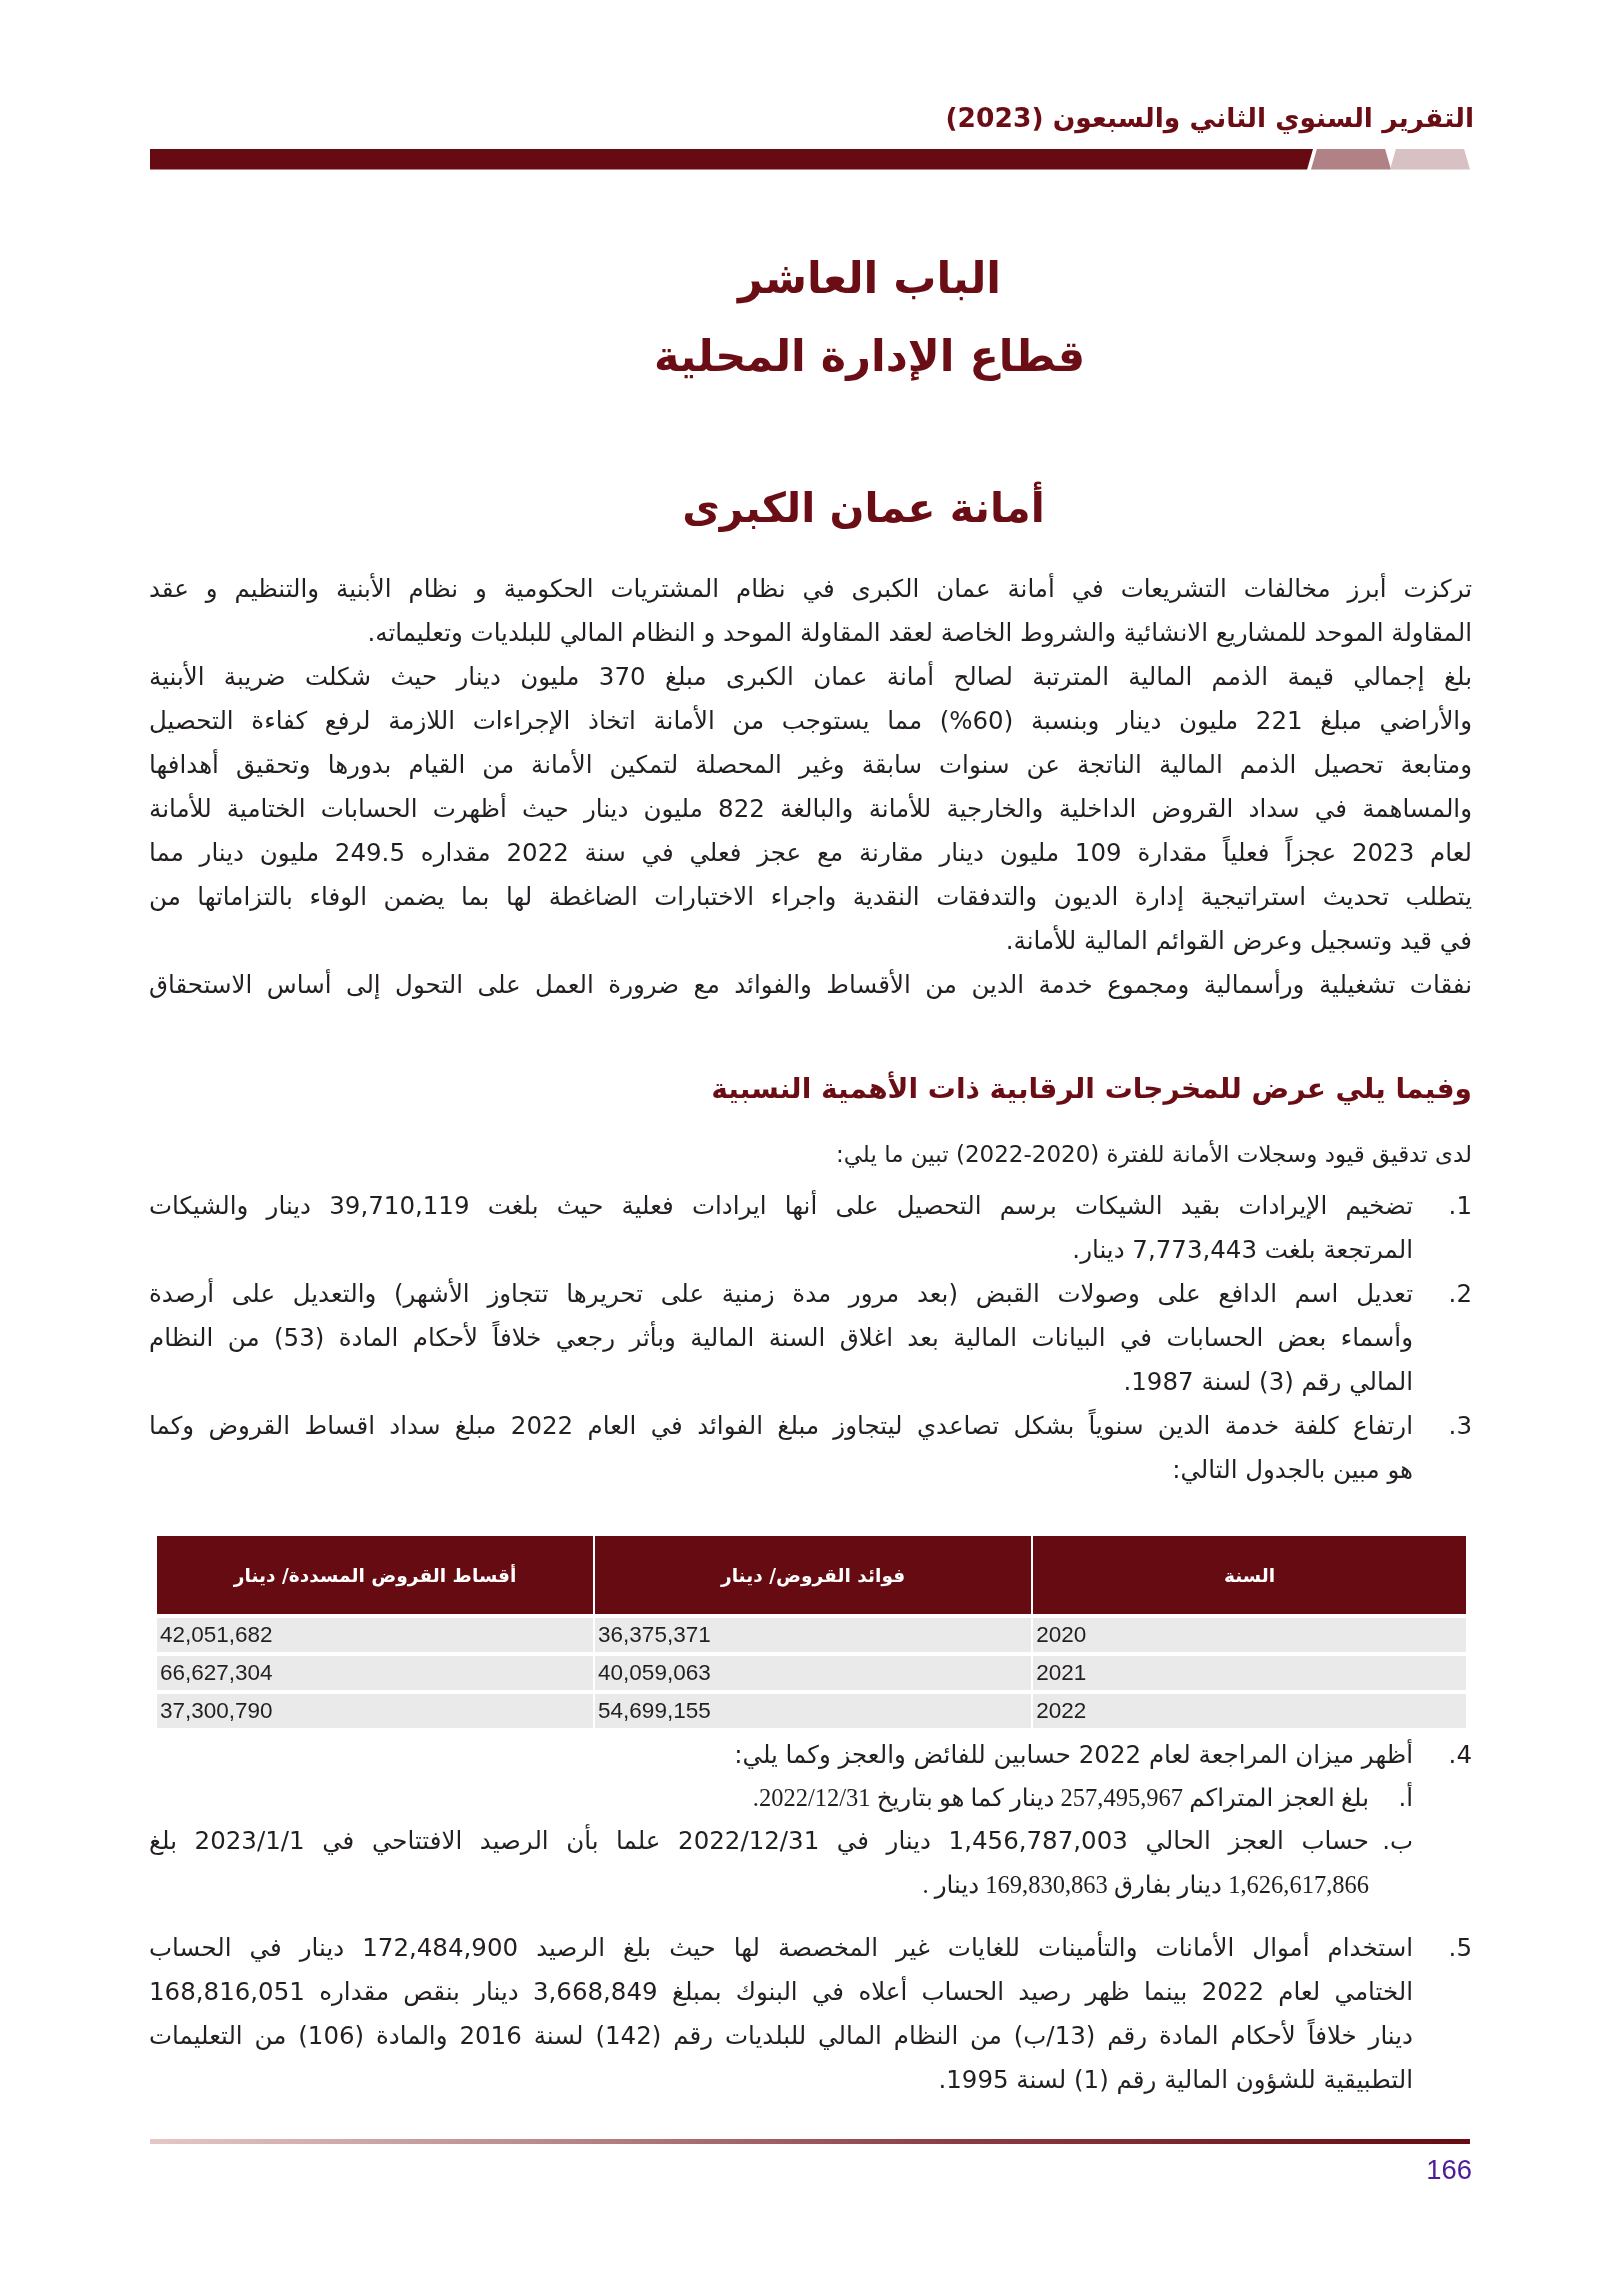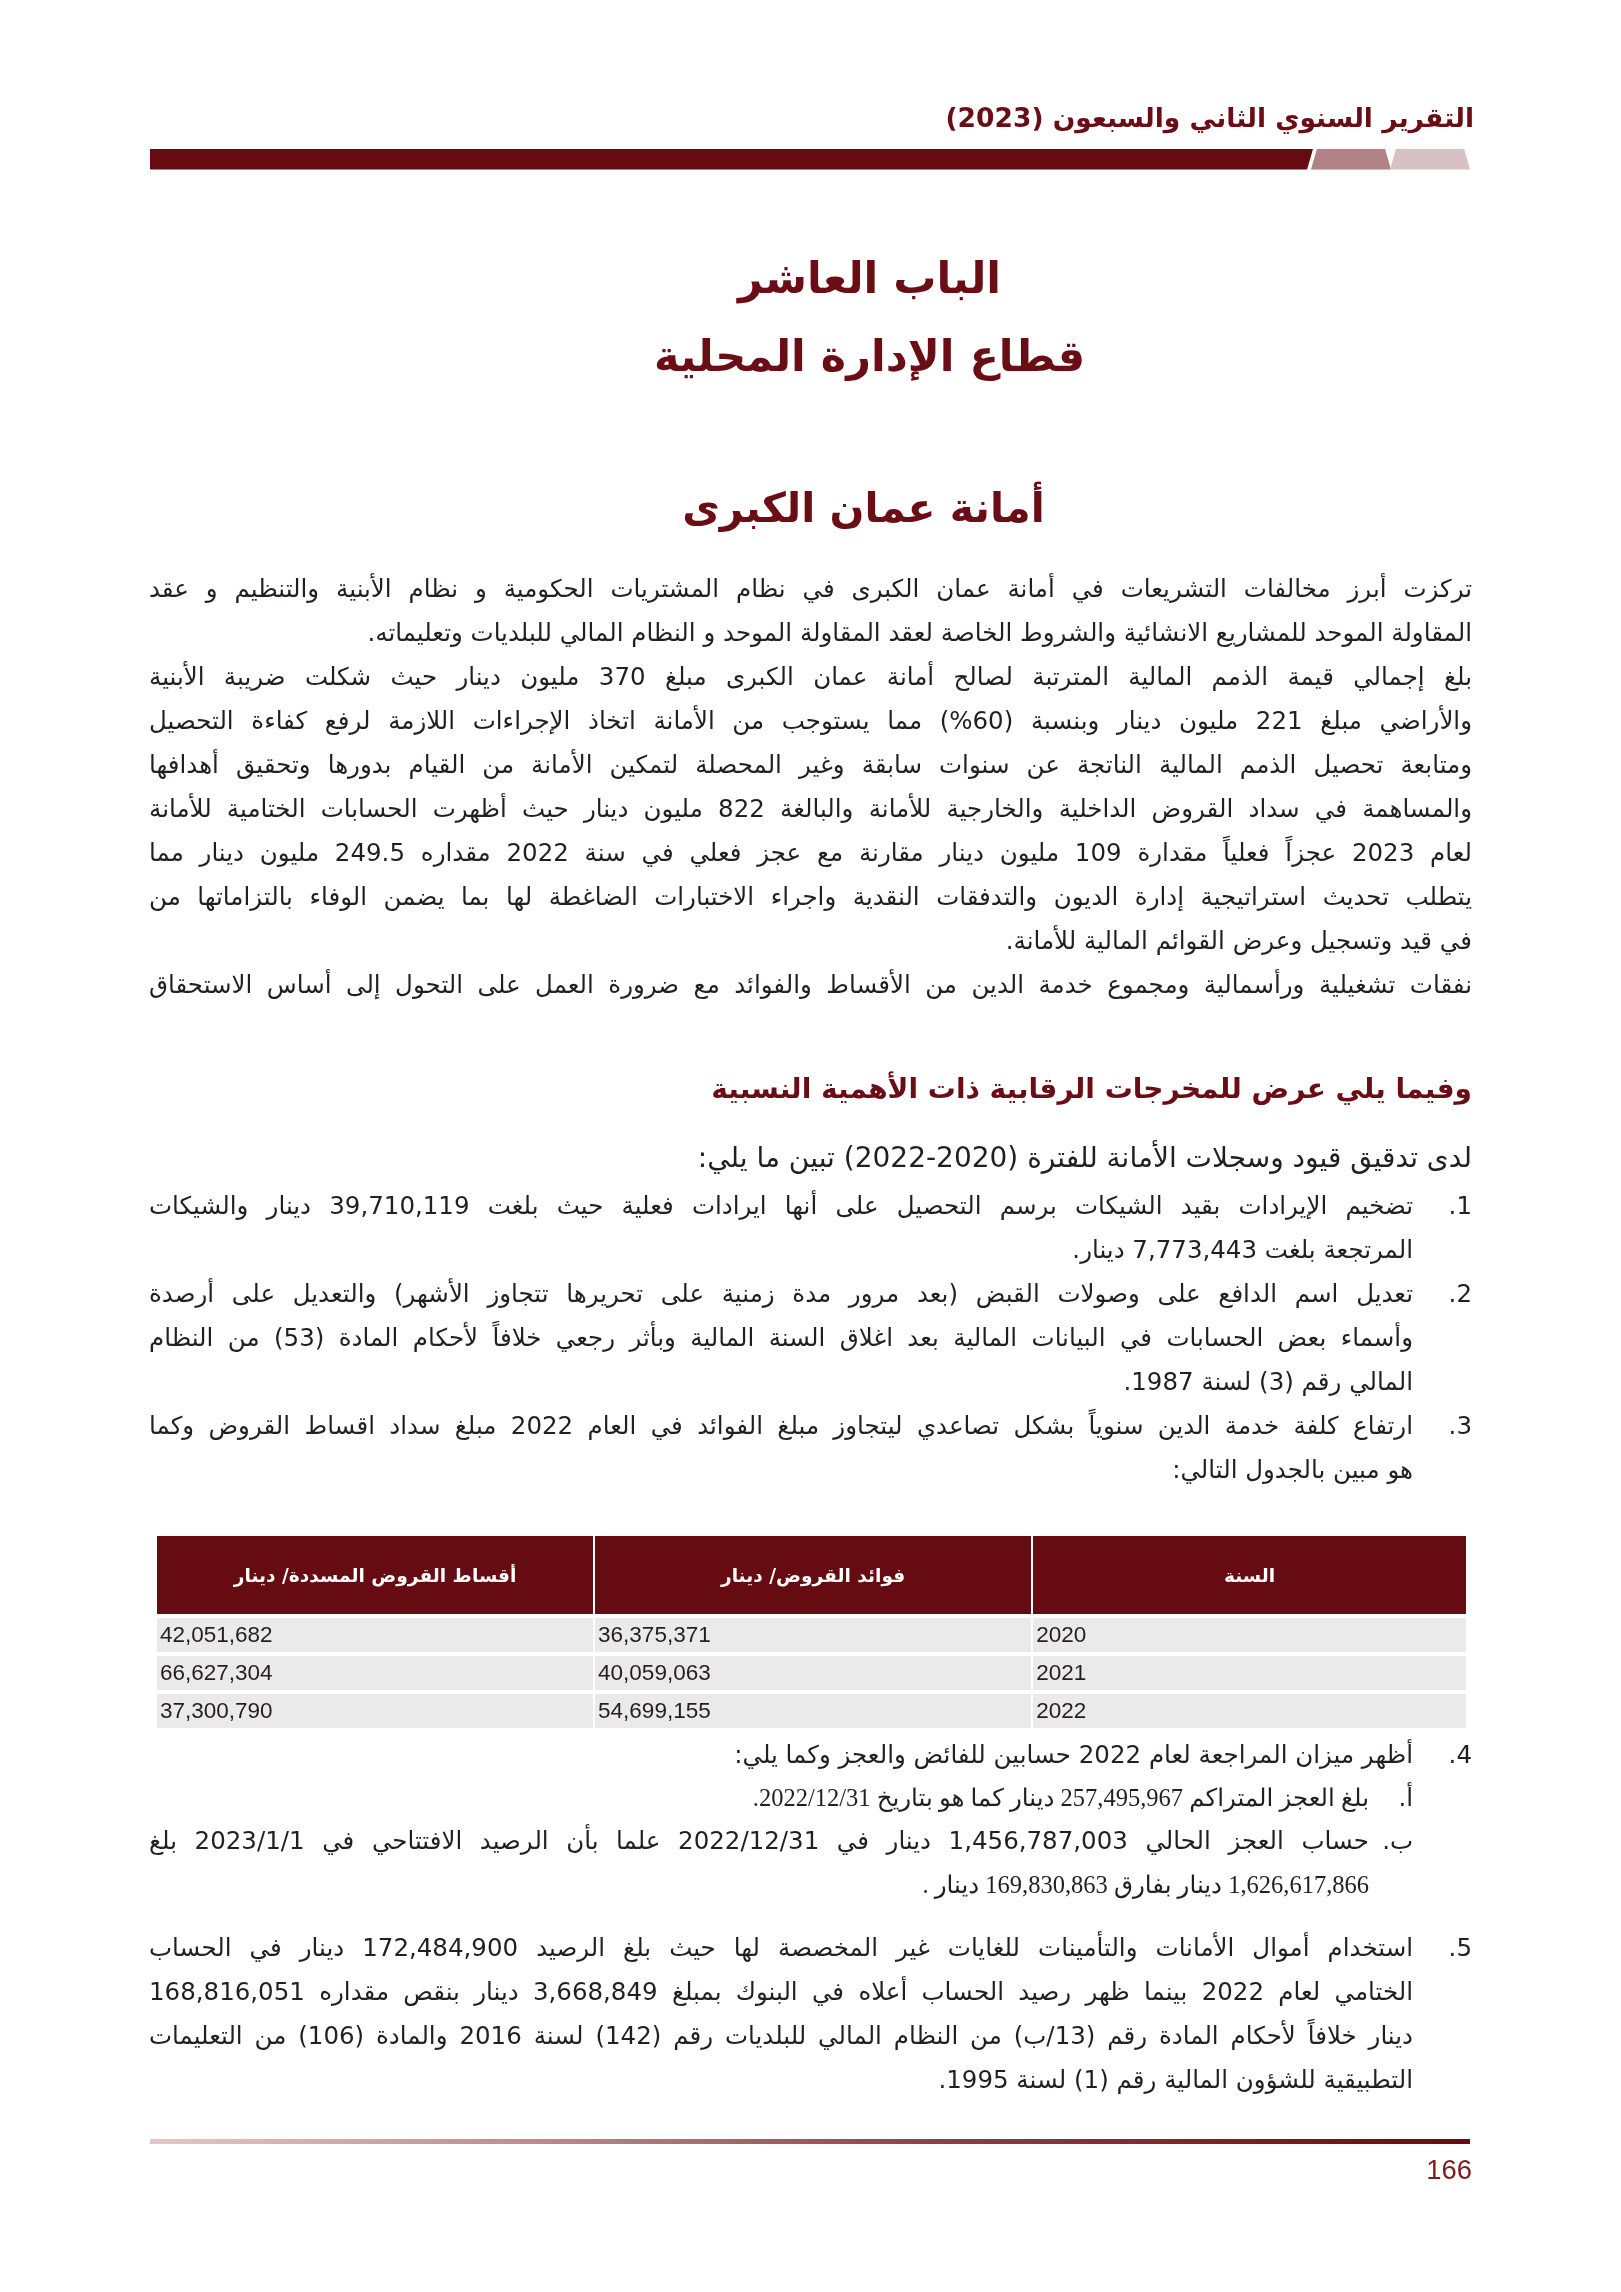--- a/index.html
+++ b/index.html
@@ -27,21 +27,21 @@
 
   
   .body-text { position: absolute; right: 149px; width: 1323px; font-size: 24.5px; line-height: 44px;
                text-align: justify; text-align-last: right; }
   .p1 { top: 567px; }
   .p1 .line, .p2 .line { display: block; text-align: justify; text-align-last: justify; white-space: nowrap; }
   .p1 .line.last, .p2 .line.last { text-align-last: right; }
 
   .section-heading { position: absolute; top: 1072px; right: 149px; font-size: 28px; font-weight: bold;
                      color: #6a0d14; white-space: nowrap; }
-  .intro { position: absolute; top: 1141px; right: 149px; font-size: 28px; white-space: nowrap; }
+  .intro { position: absolute; top: 1141px; right: 149px; font-size: 23px; white-space: nowrap; }
 
   .item { position: absolute; right: 149px; width: 1323px; font-size: 24.5px; line-height: 44px; }
   .item .num { position: absolute; right: 0; top: 0; }
   .item .txt { margin-right: 59px; display: block; }
   .item .txt .line { display: block; text-align: justify; text-align-last: justify; white-space: nowrap; }
   .item .txt .line.last { text-align-last: right; }
 
   .i1 { top: 1184px; }
   .i2 { top: 1272px; }
   .i3 { top: 1404px; }
@@ -64,21 +64,21 @@
   .data-table td { background: #eaeaea; font-family: "Liberation Sans", sans-serif; font-size: 22.5px; color: #231f20;
                    height: 34px; text-align: left; padding: 0 3px; direction: ltr; }
   .data-table th.c1, .data-table td.c1 { width: 437px; }
   .data-table th.c2, .data-table td.c2 { width: 437px; }
   .data-table th.c3, .data-table td.c3 { width: 437px; }
 
   
   .footer-rule { position: absolute; top: 2139px; left: 150px; width: 1320px; height: 4.9px;
                  background: linear-gradient(to right, #e5c7c7 0%, #b98a8b 30%, #8c3e44 60%, #660b11 100%); }
   .page-number { position: absolute; top: 2154px; right: 149px; font-family: "Liberation Sans", sans-serif;
-                 font-size: 27.4px; color: #7f1d1d; direction: ltr; }
+                 font-size: 27.4px; color: #4c1d95; direction: ltr; }
 </style>
 </head>
 <body>
 
 <div class="page">
 
   <div class="running-title">التقرير السنوي الثاني والسبعون (2023)</div>
   <div class="hdr-bar hdr-dark"></div>
   <div class="hdr-bar hdr-mid"></div>
   <div class="hdr-bar hdr-light"></div>

